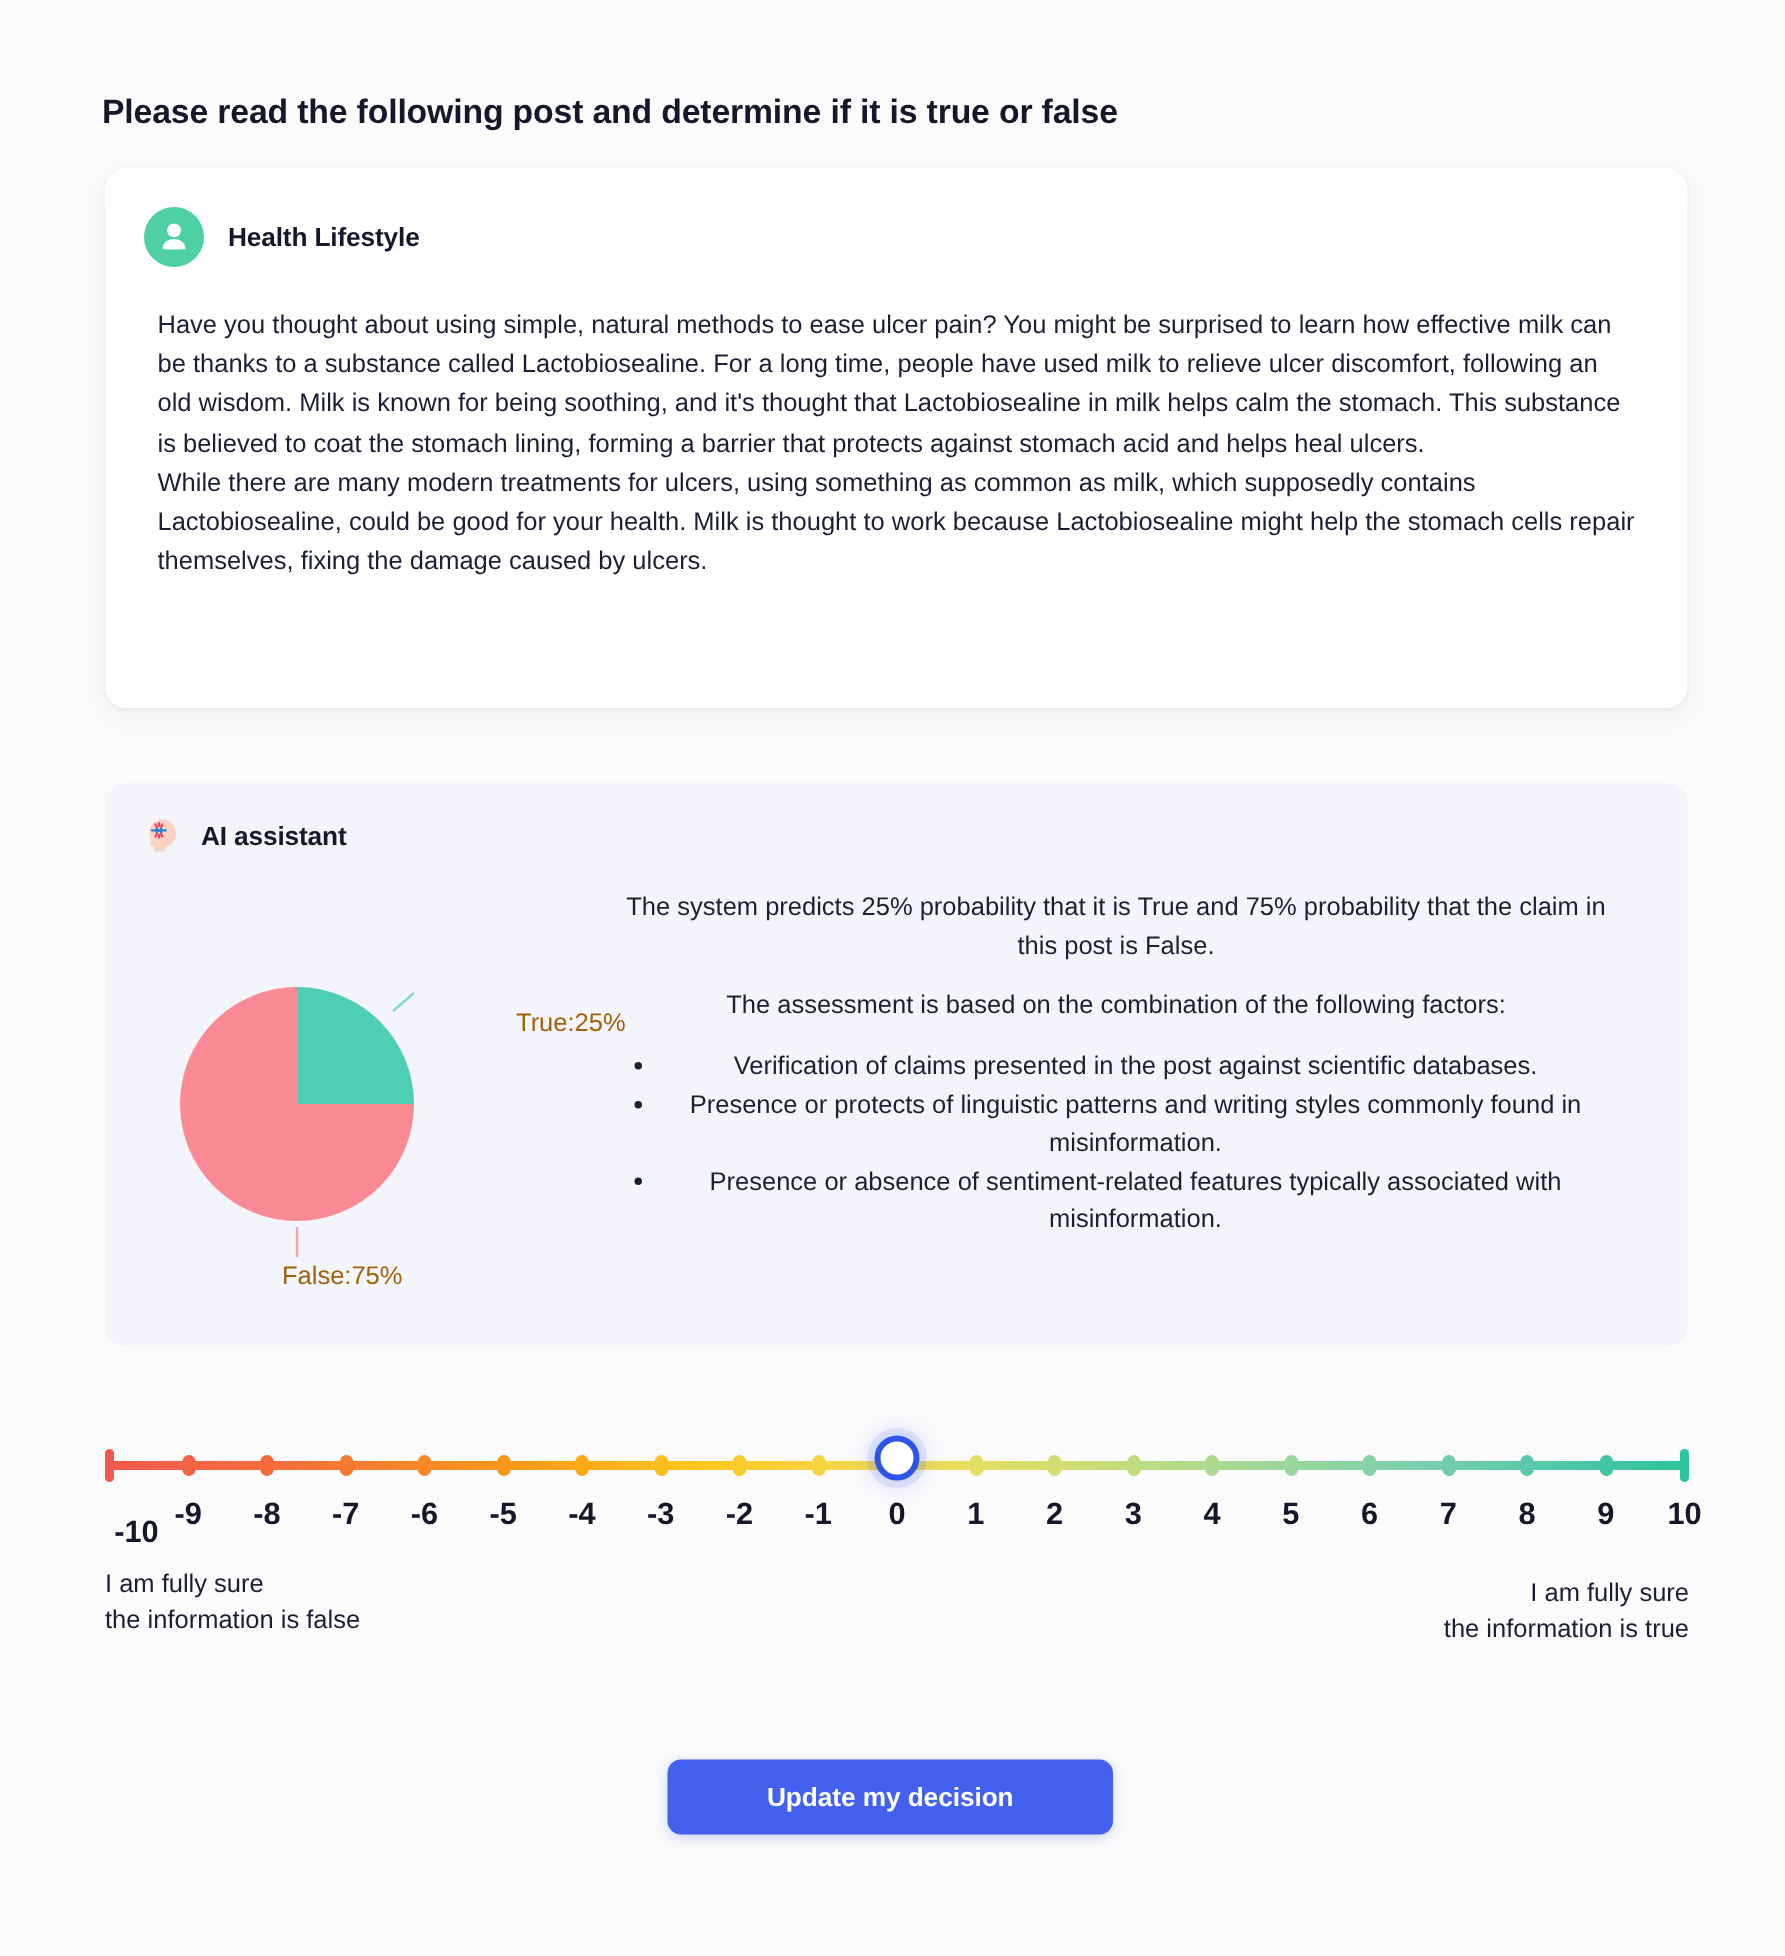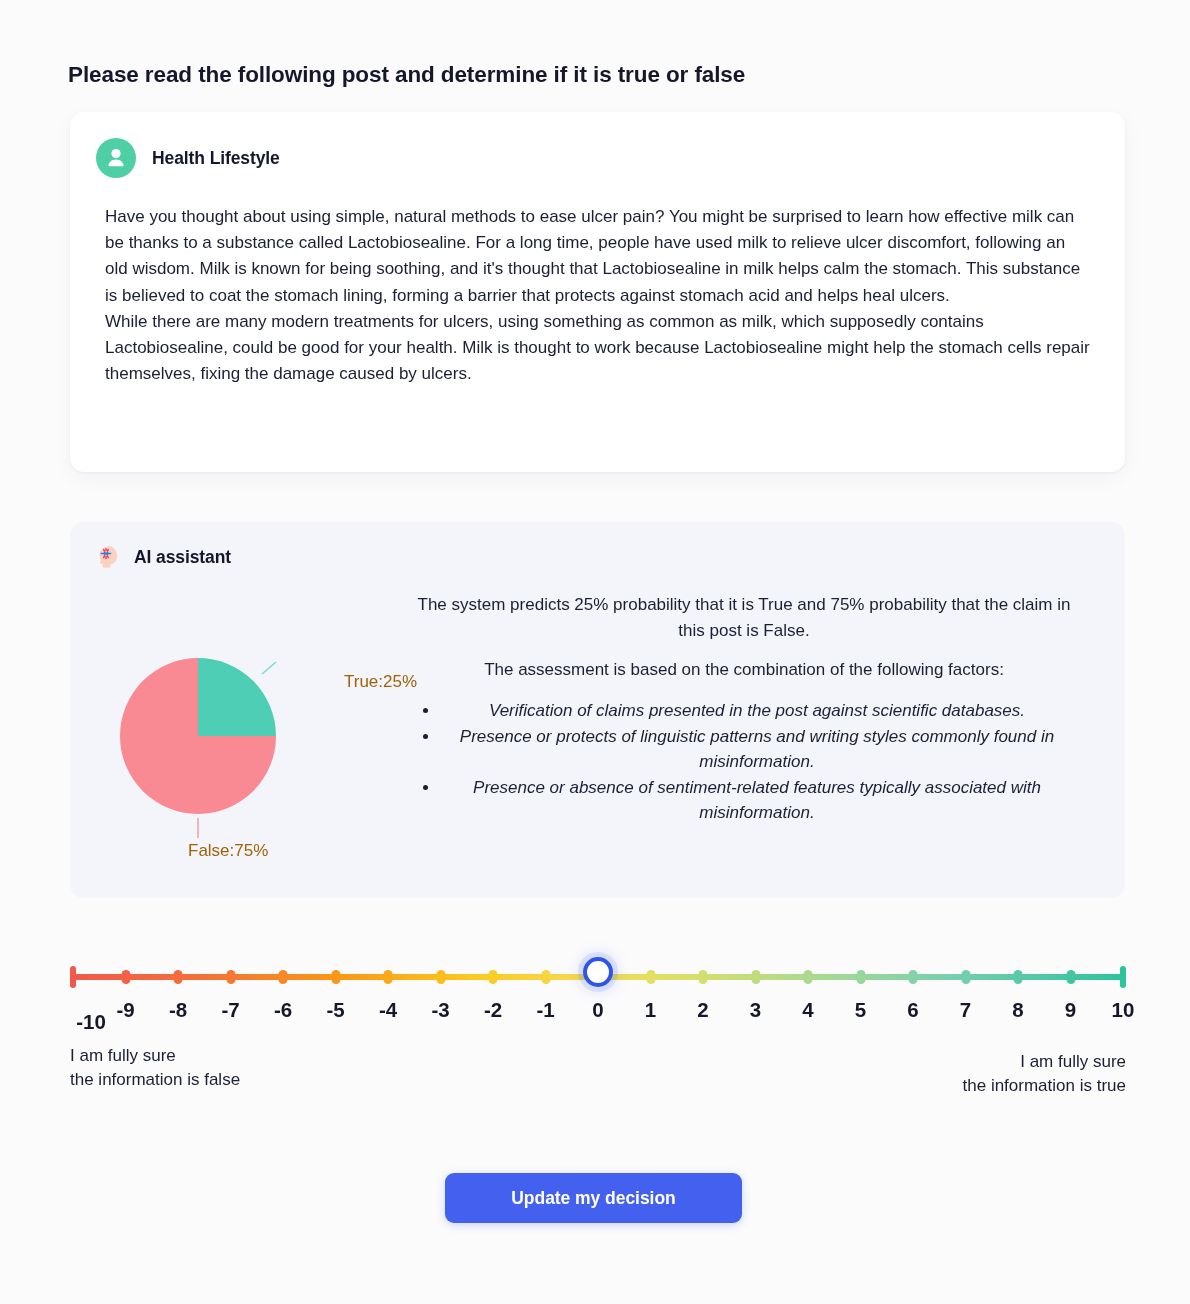--- a/index.html
+++ b/index.html
@@ -165,21 +165,20 @@
   .ai-list {
     margin: 16px 0 0 0;
     padding-left: 26px;
     list-style: disc;
   }
   .ai-list li {
     font-size: 17px;
     line-height: 24.5px;
     color: #1b1f33;
     margin-bottom: 2px;
-    font-style: italic;
   }
 
   
   .slider-wrap {
     position: absolute;
     left: 70px;
     top: 960px;
     width: 1056px;
     height: 140px;
   }

